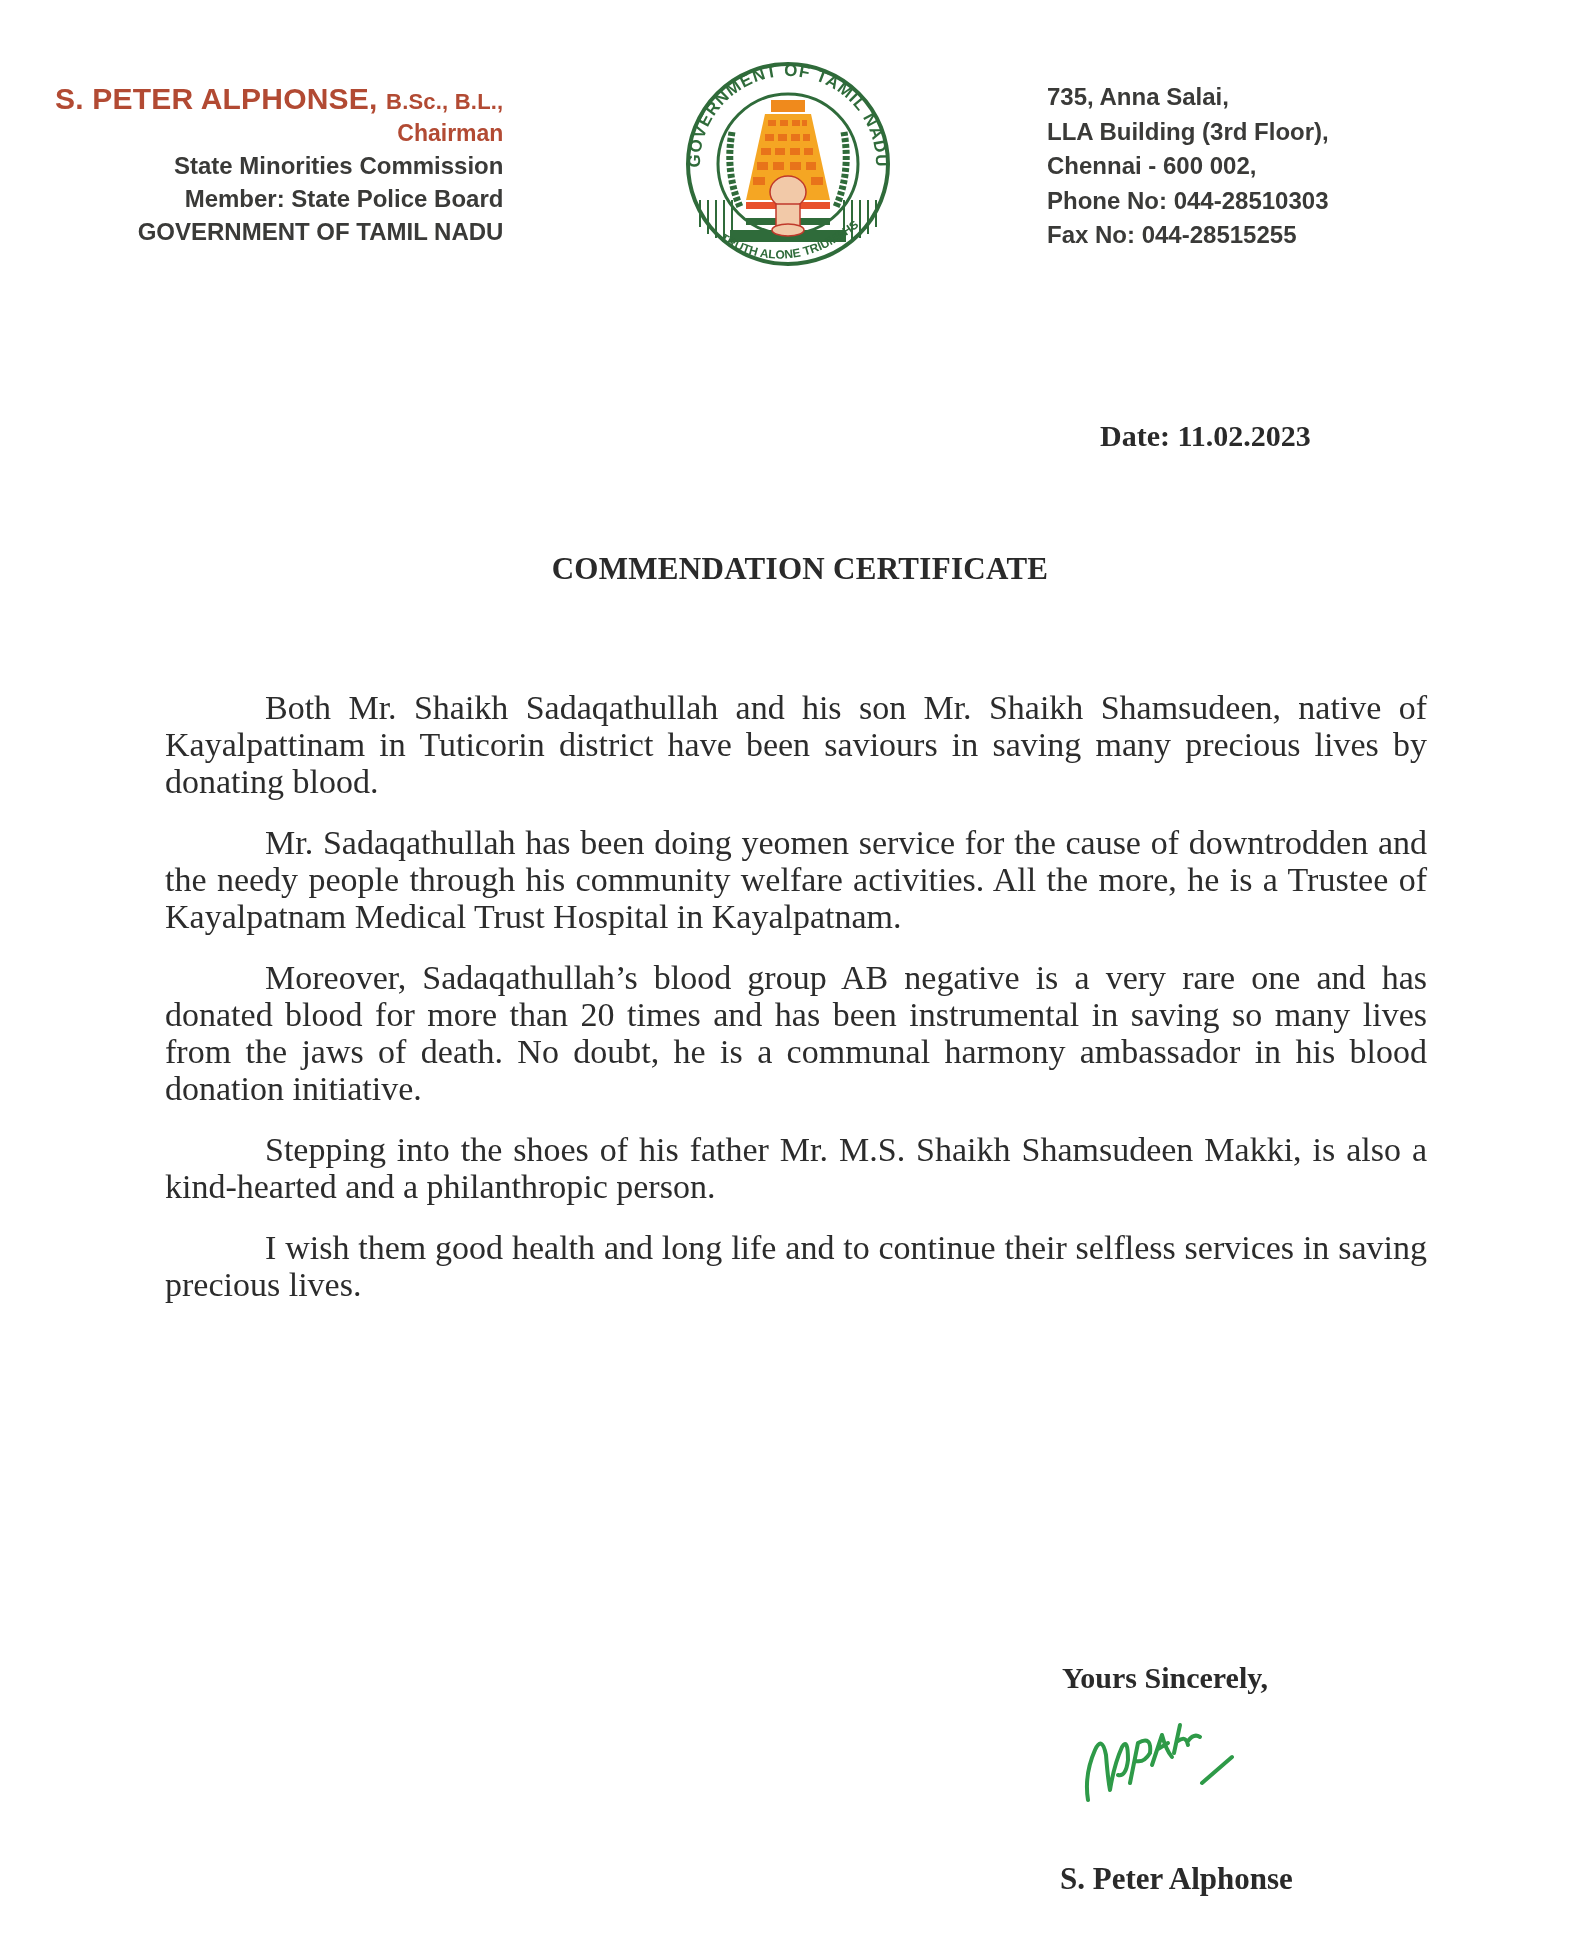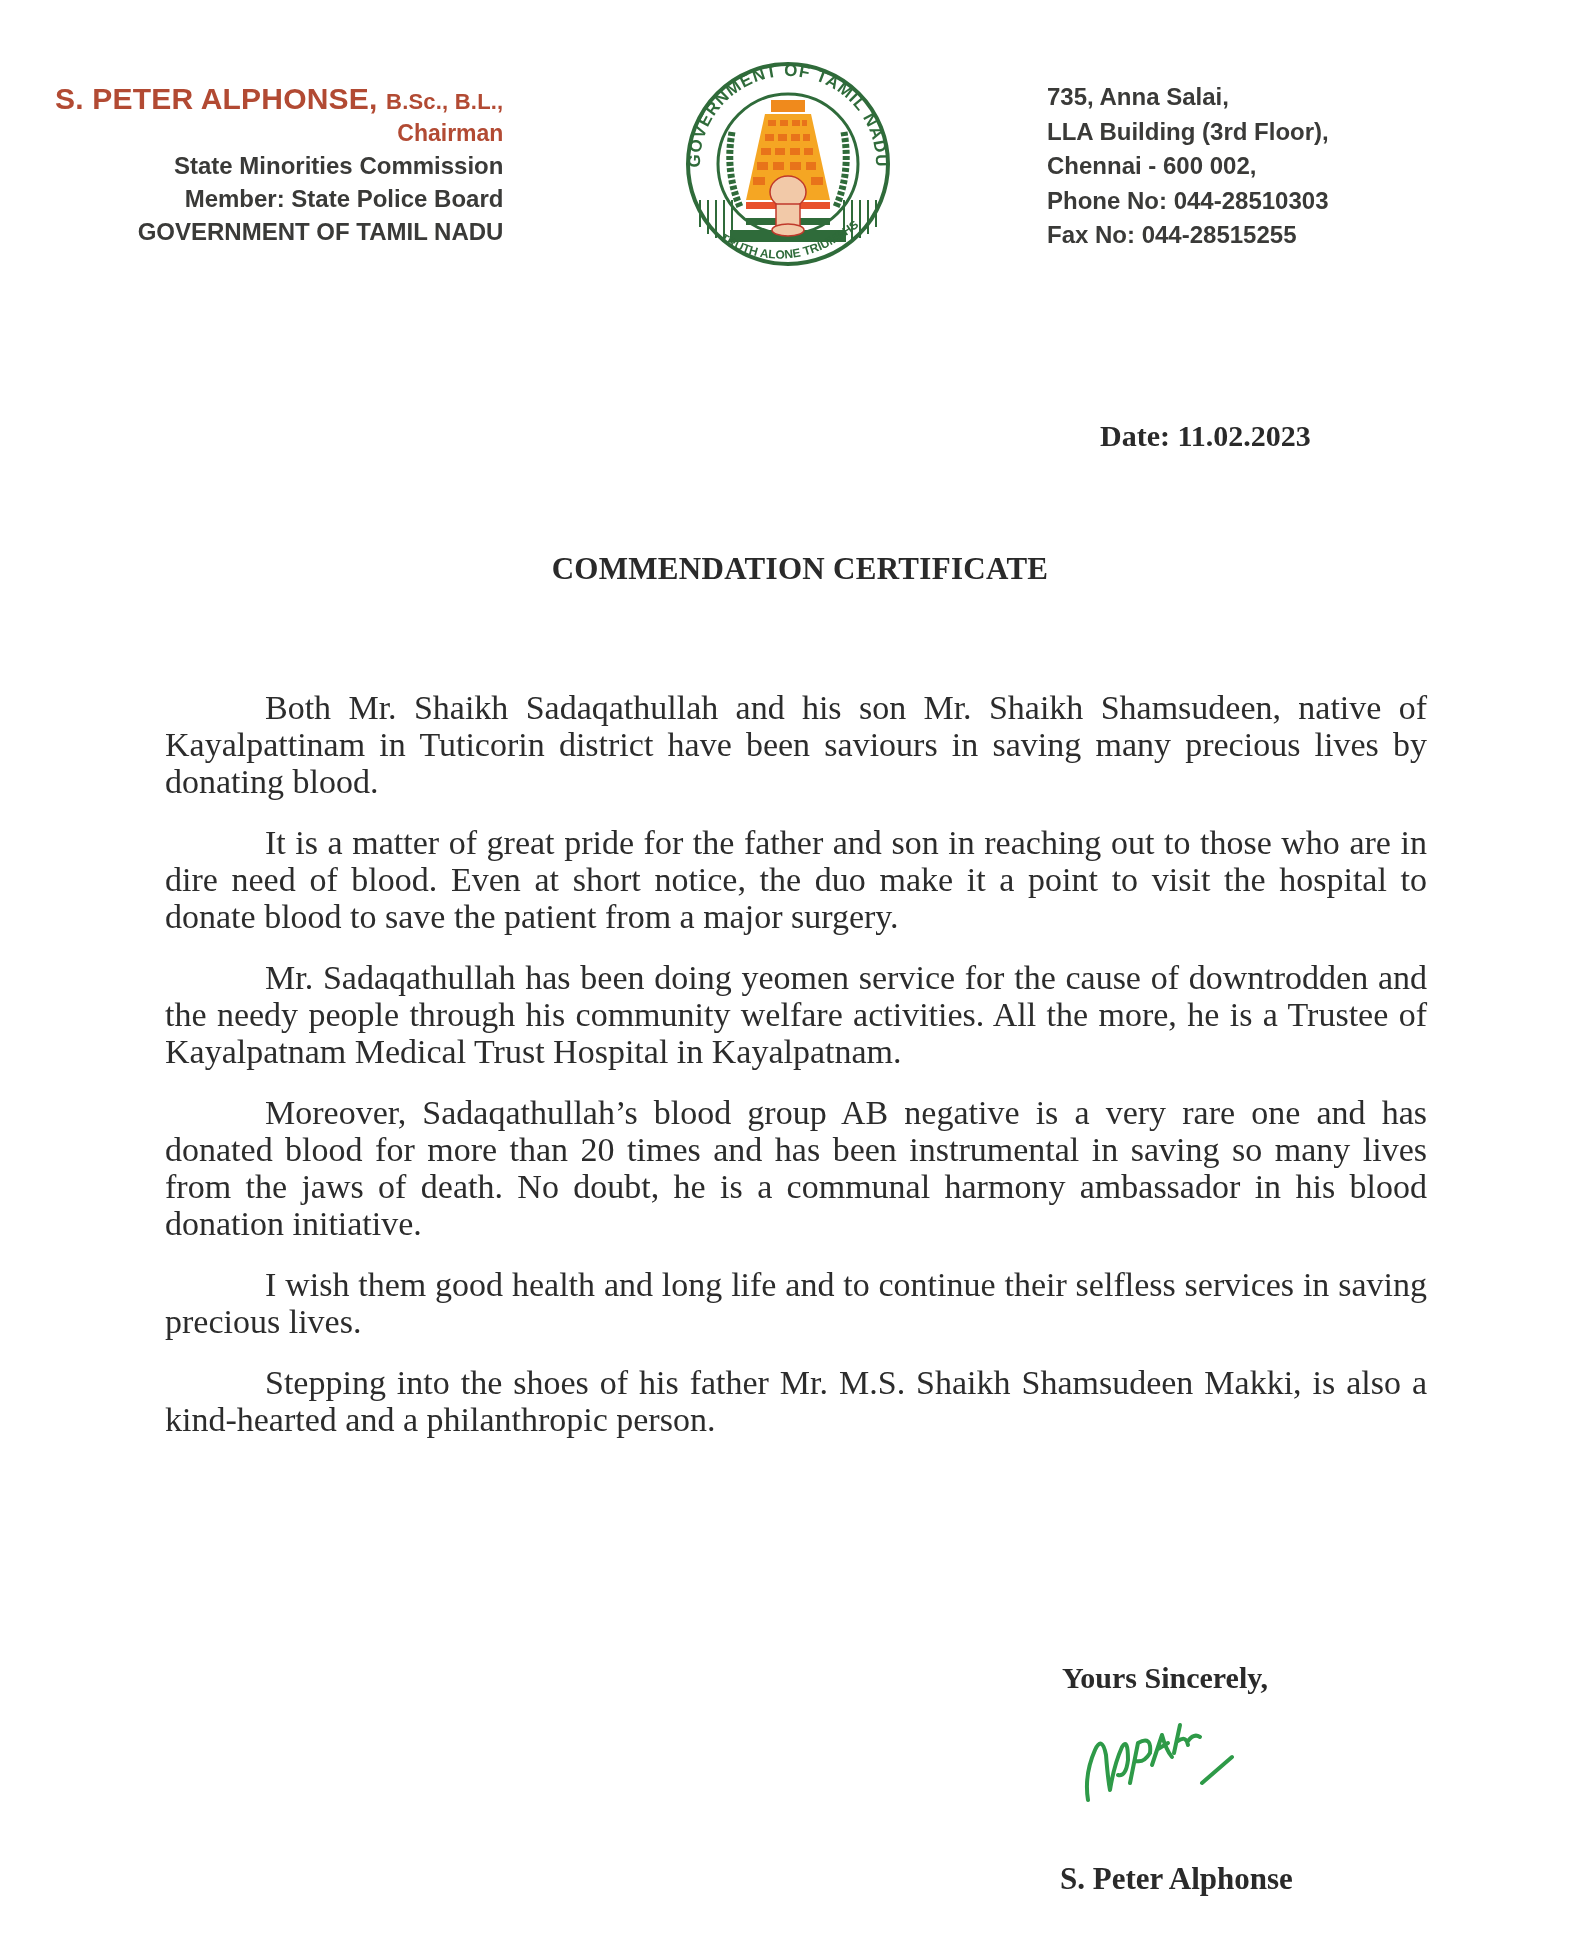--- a/index.html
+++ b/index.html
@@ -115,25 +115,24 @@
   <div class="addr">Phone No: 044-28510303</div>
   <div class="addr">Fax No: 044-28515255</div>
 </div>
 
 <div class="date serif">Date: 11.02.2023</div>
 
 <div class="title serif">COMMENDATION CERTIFICATE</div>
 
 <div class="body serif">
   <p class="para">Both Mr. Shaikh Sadaqathullah and his son Mr. Shaikh Shamsudeen, native of Kayalpattinam in Tuticorin district have been saviours in saving many precious lives by donating blood.</p>
-  <p class="para">It is a matter of great pride for the father and son in reaching out to those who are in dire need of blood. Even at short notice, the duo make it a point to visit the hospital to donate blood to save the patient from a major surgery.</p>
   <p class="para">Mr. Sadaqathullah has been doing yeomen service for the cause of downtrodden and the needy people through his community welfare activities. All the more, he is a Trustee of Kayalpatnam Medical Trust Hospital in Kayalpatnam.</p>
   <p class="para">Moreover, Sadaqathullah’s blood group AB negative is a very rare one and has donated blood for more than 20 times and has been instrumental in saving so many lives from the jaws of death. No doubt, he is a communal harmony ambassador in his blood donation initiative.</p>
+  <p class="para">Stepping into the shoes of his father Mr. M.S. Shaikh Shamsudeen Makki,  is also a kind-hearted and a philanthropic person.</p>
   <p class="para">I wish them good health and long life and to continue their selfless services in saving precious lives.</p>
-  <p class="para">Stepping into the shoes of his father Mr. M.S. Shaikh Shamsudeen Makki,  is also a kind-hearted and a philanthropic person.</p>
 </div>
 
 <div class="closing serif">Yours Sincerely,</div>
 
 <div class="signature">
   <svg width="180" height="110" viewBox="0 0 180 110">
     <g fill="none" stroke="#2e9a48" stroke-width="4" stroke-linecap="round" stroke-linejoin="round">
       <path d="M 18 95 Q 14 70 25 45 Q 32 30 36 50 Q 38 75 40 85 Q 44 60 52 42 Q 58 32 58 55 Q 56 72 48 70"></path>
       <path d="M 60 78 L 68 38 Q 82 30 80 48 Q 74 58 66 56"></path>
       <path d="M 82 60 L 92 30 Q 96 45 102 52 M 88 44 L 98 38"></path>

